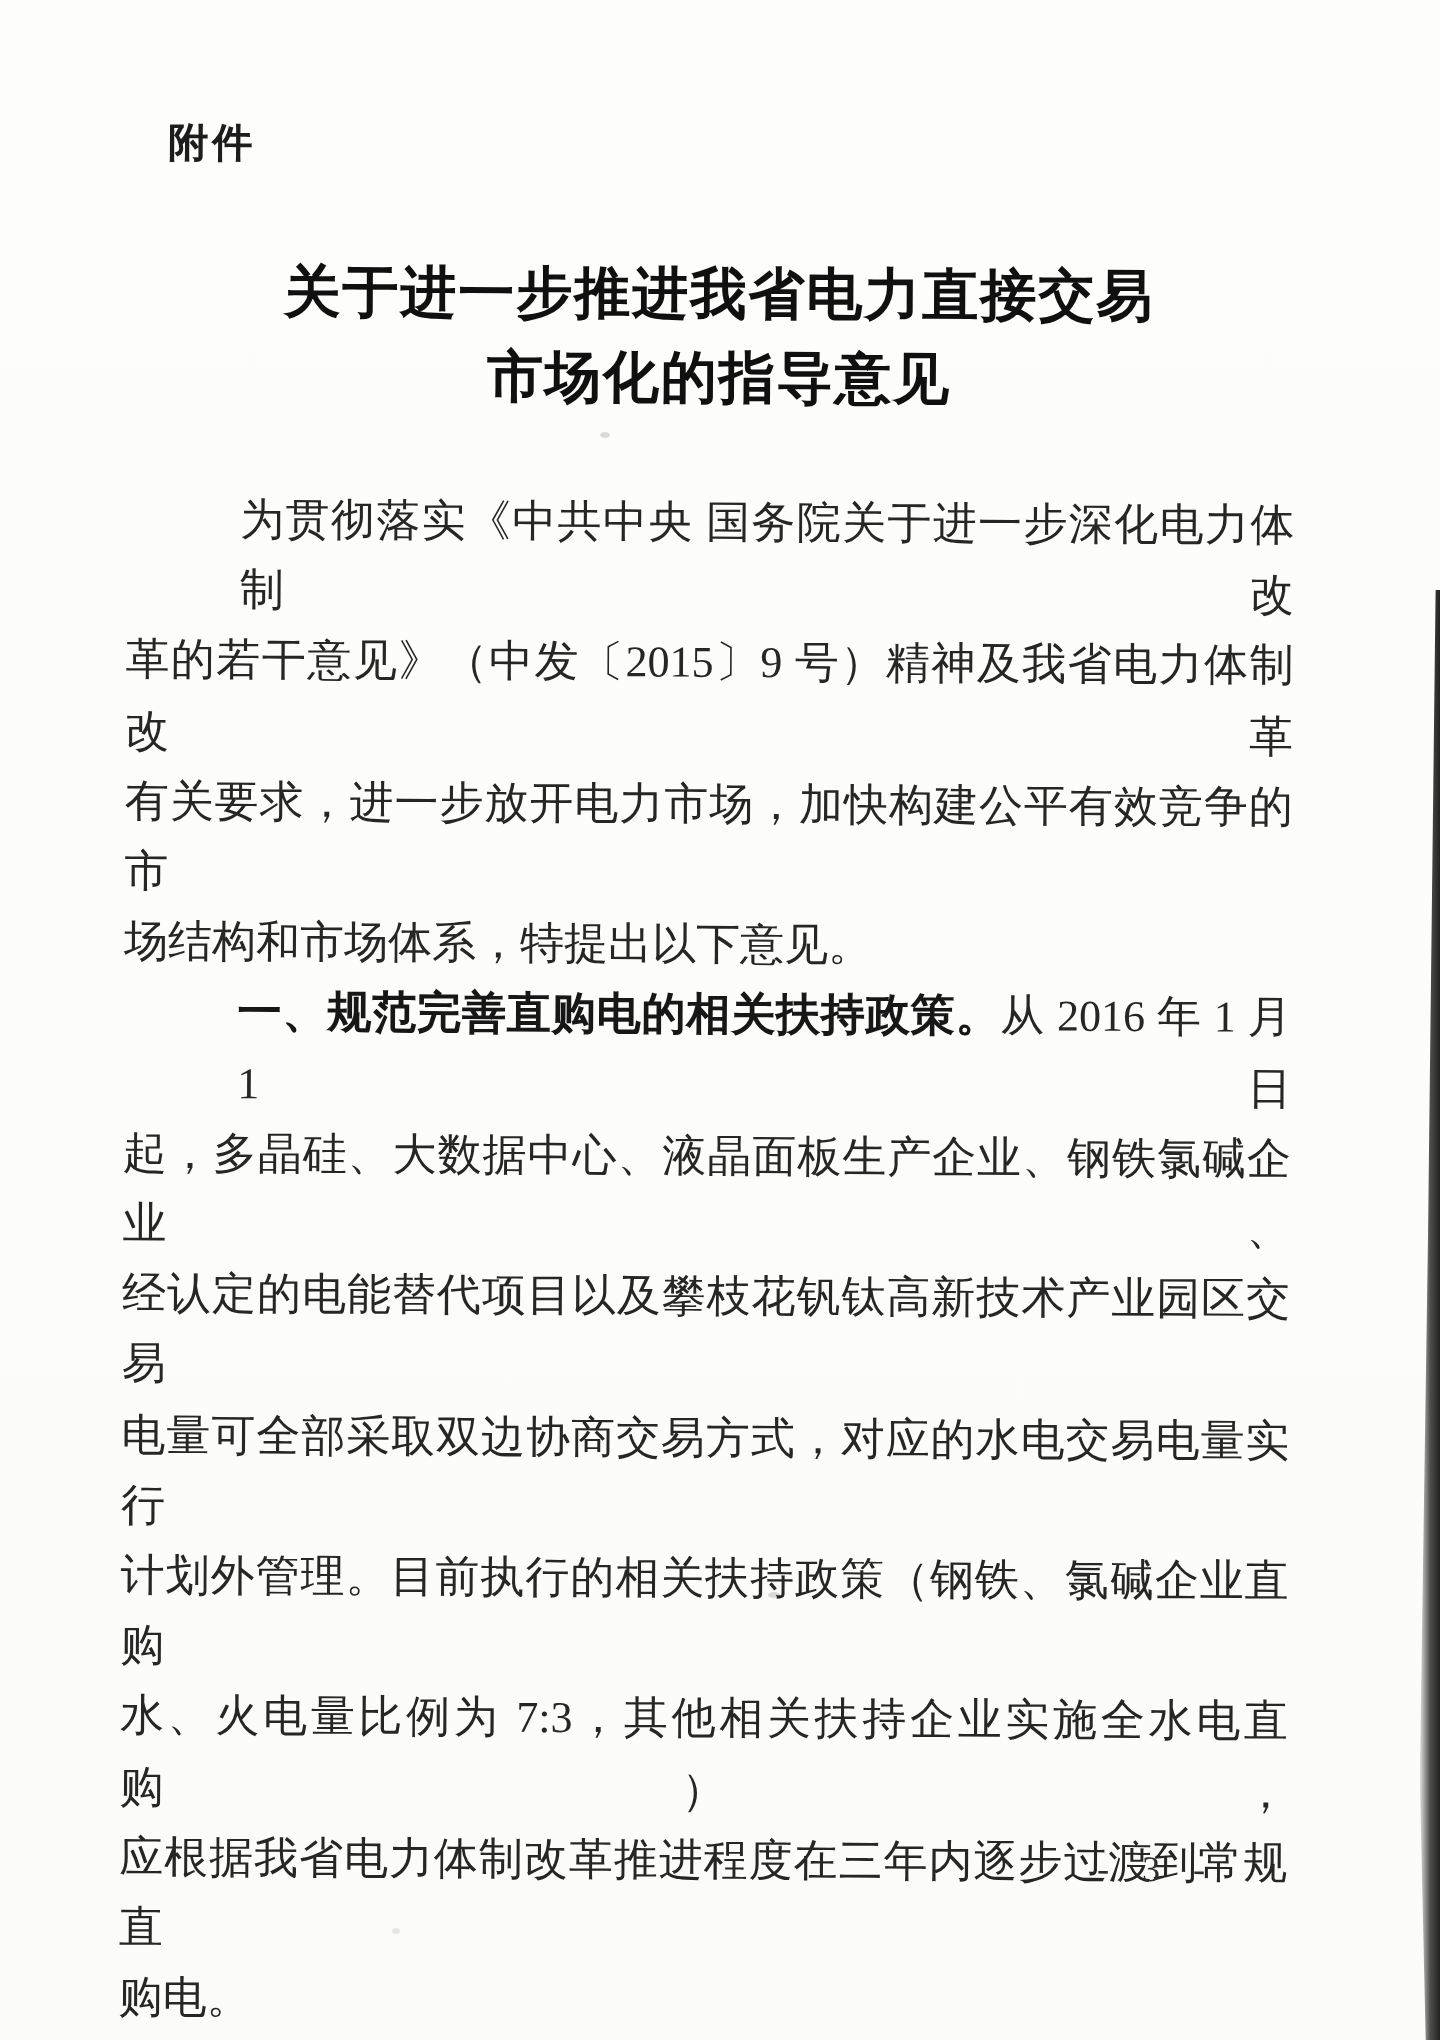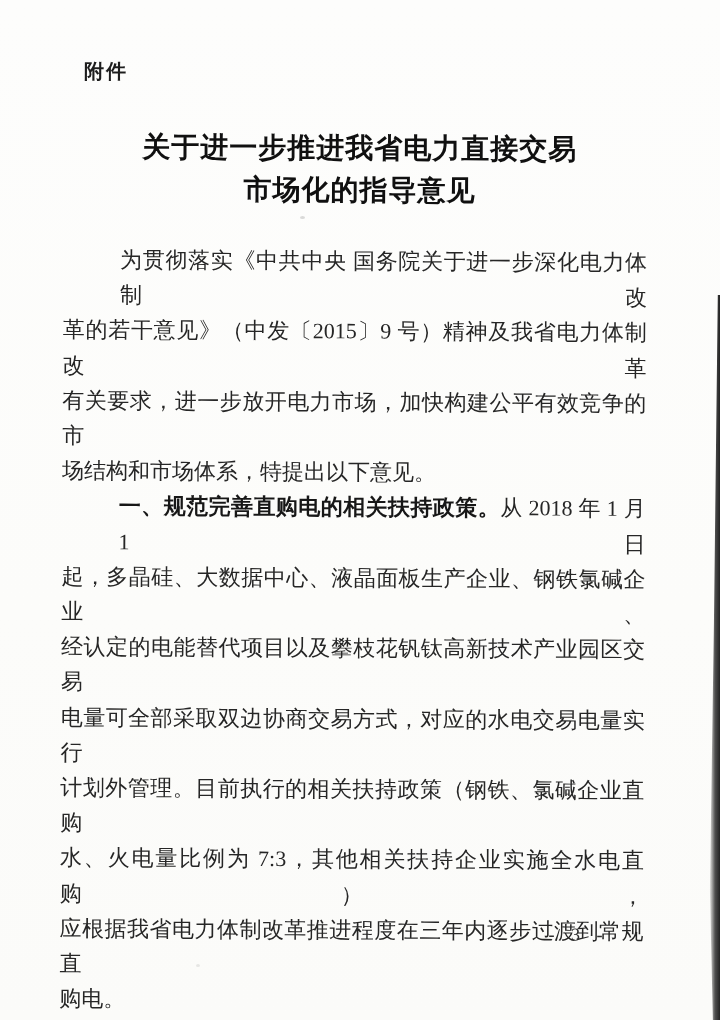--- a/index.html
+++ b/index.html
@@ -111,21 +111,21 @@
     </h1>
 
     <div class="doc-body">
         <div class="para">
           <div class="line first"><span>为贯彻落实《中共中央 国务院关于进一步深化电力体制改</span></div>
           <div class="line"><span>革的若干意见》（中发〔2015〕9 号）精神及我省电力体制改革</span></div>
           <div class="line"><span>有关要求，进一步放开电力市场，加快构建公平有效竞争的市</span></div>
           <div class="line endline"><span>场结构和市场体系，特提出以下意见。</span></div>
         </div>
         <div class="para">
-          <div class="line first"><span class="b">一、规范完善直购电的相关扶持政策。</span><span>从 2018 年 1 月 1 日</span></div>
+          <div class="line first"><span class="b">一、规范完善直购电的相关扶持政策。</span><span>从 2016 年 1 月 1 日</span></div>
           <div class="line"><span>起，多晶硅、大数据中心、液晶面板生产企业、钢铁氯碱企业、</span></div>
           <div class="line"><span>经认定的电能替代项目以及攀枝花钒钛高新技术产业园区交易</span></div>
           <div class="line"><span>电量可全部采取双边协商交易方式，对应的水电交易电量实行</span></div>
           <div class="line"><span>计划外管理。目前执行的相关扶持政策（钢铁、氯碱企业直购</span></div>
           <div class="line"><span>水、火电量比例为 7:3，其他相关扶持企业实施全水电直购），</span></div>
           <div class="line"><span>应根据我省电力体制改革推进程度在三年内逐步过渡到常规直</span></div>
           <div class="line endline"><span>购电。</span></div>
         </div>
         <div class="para">
           <div class="line first"></div>

